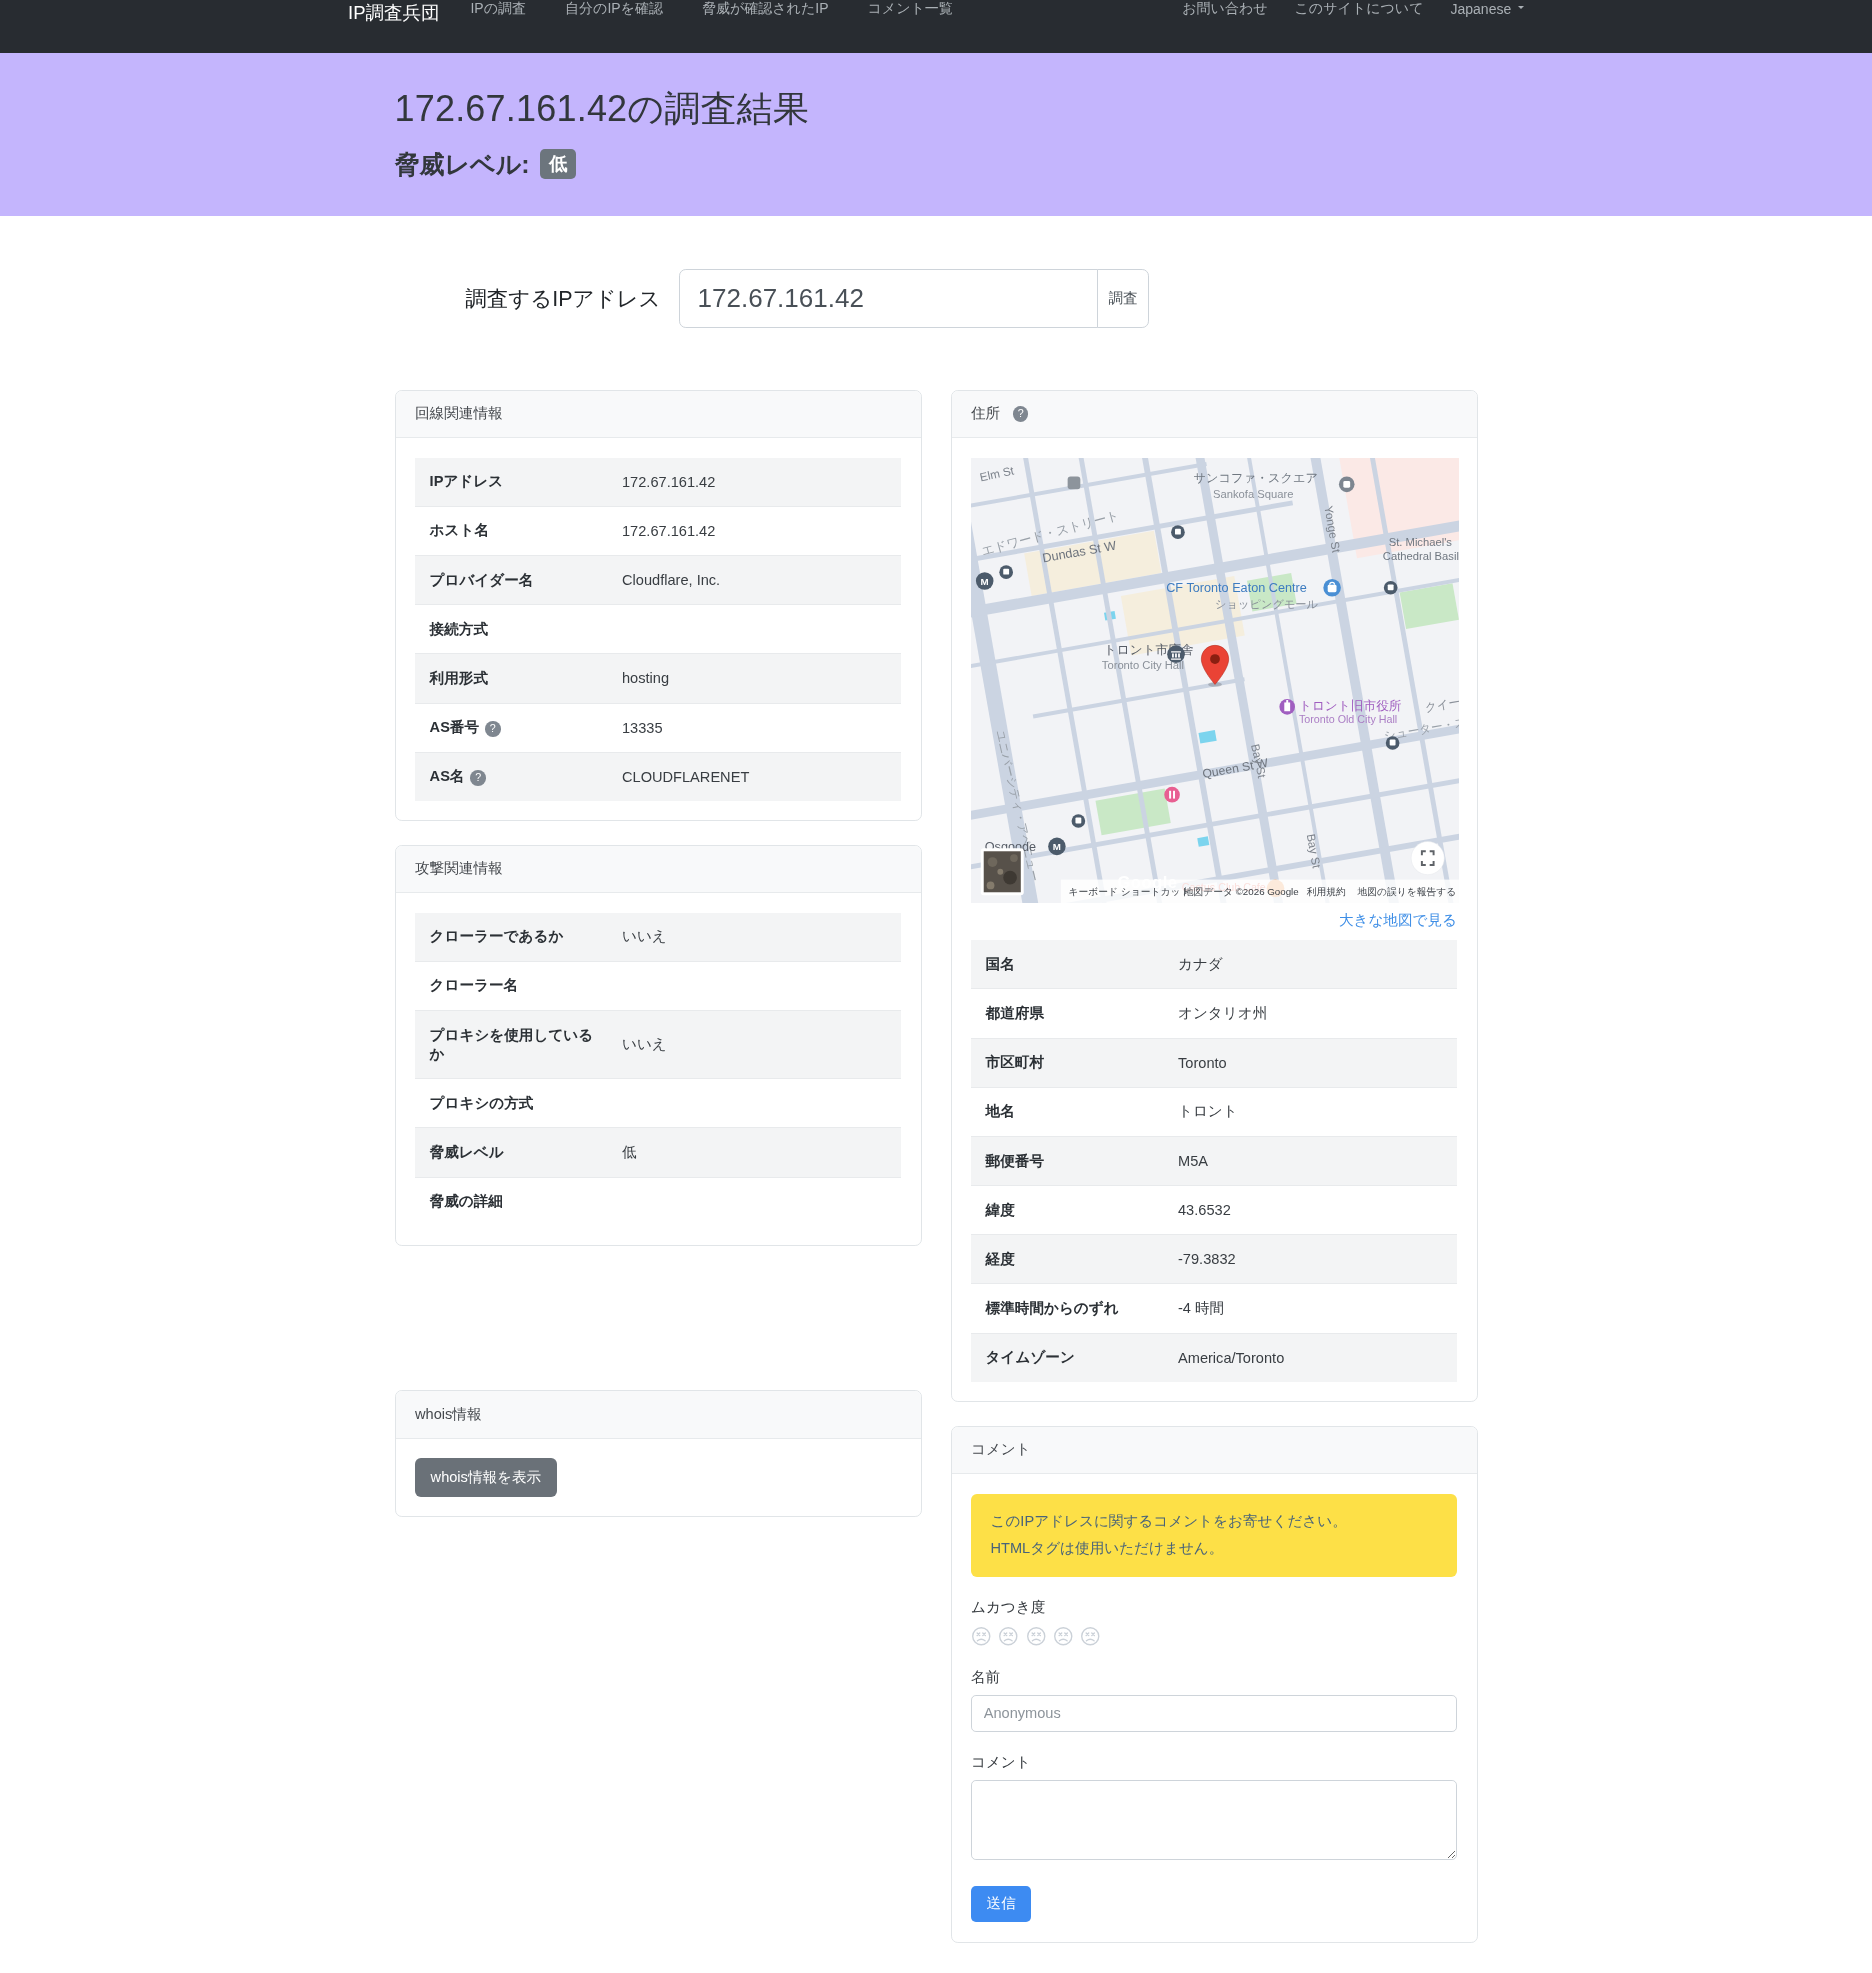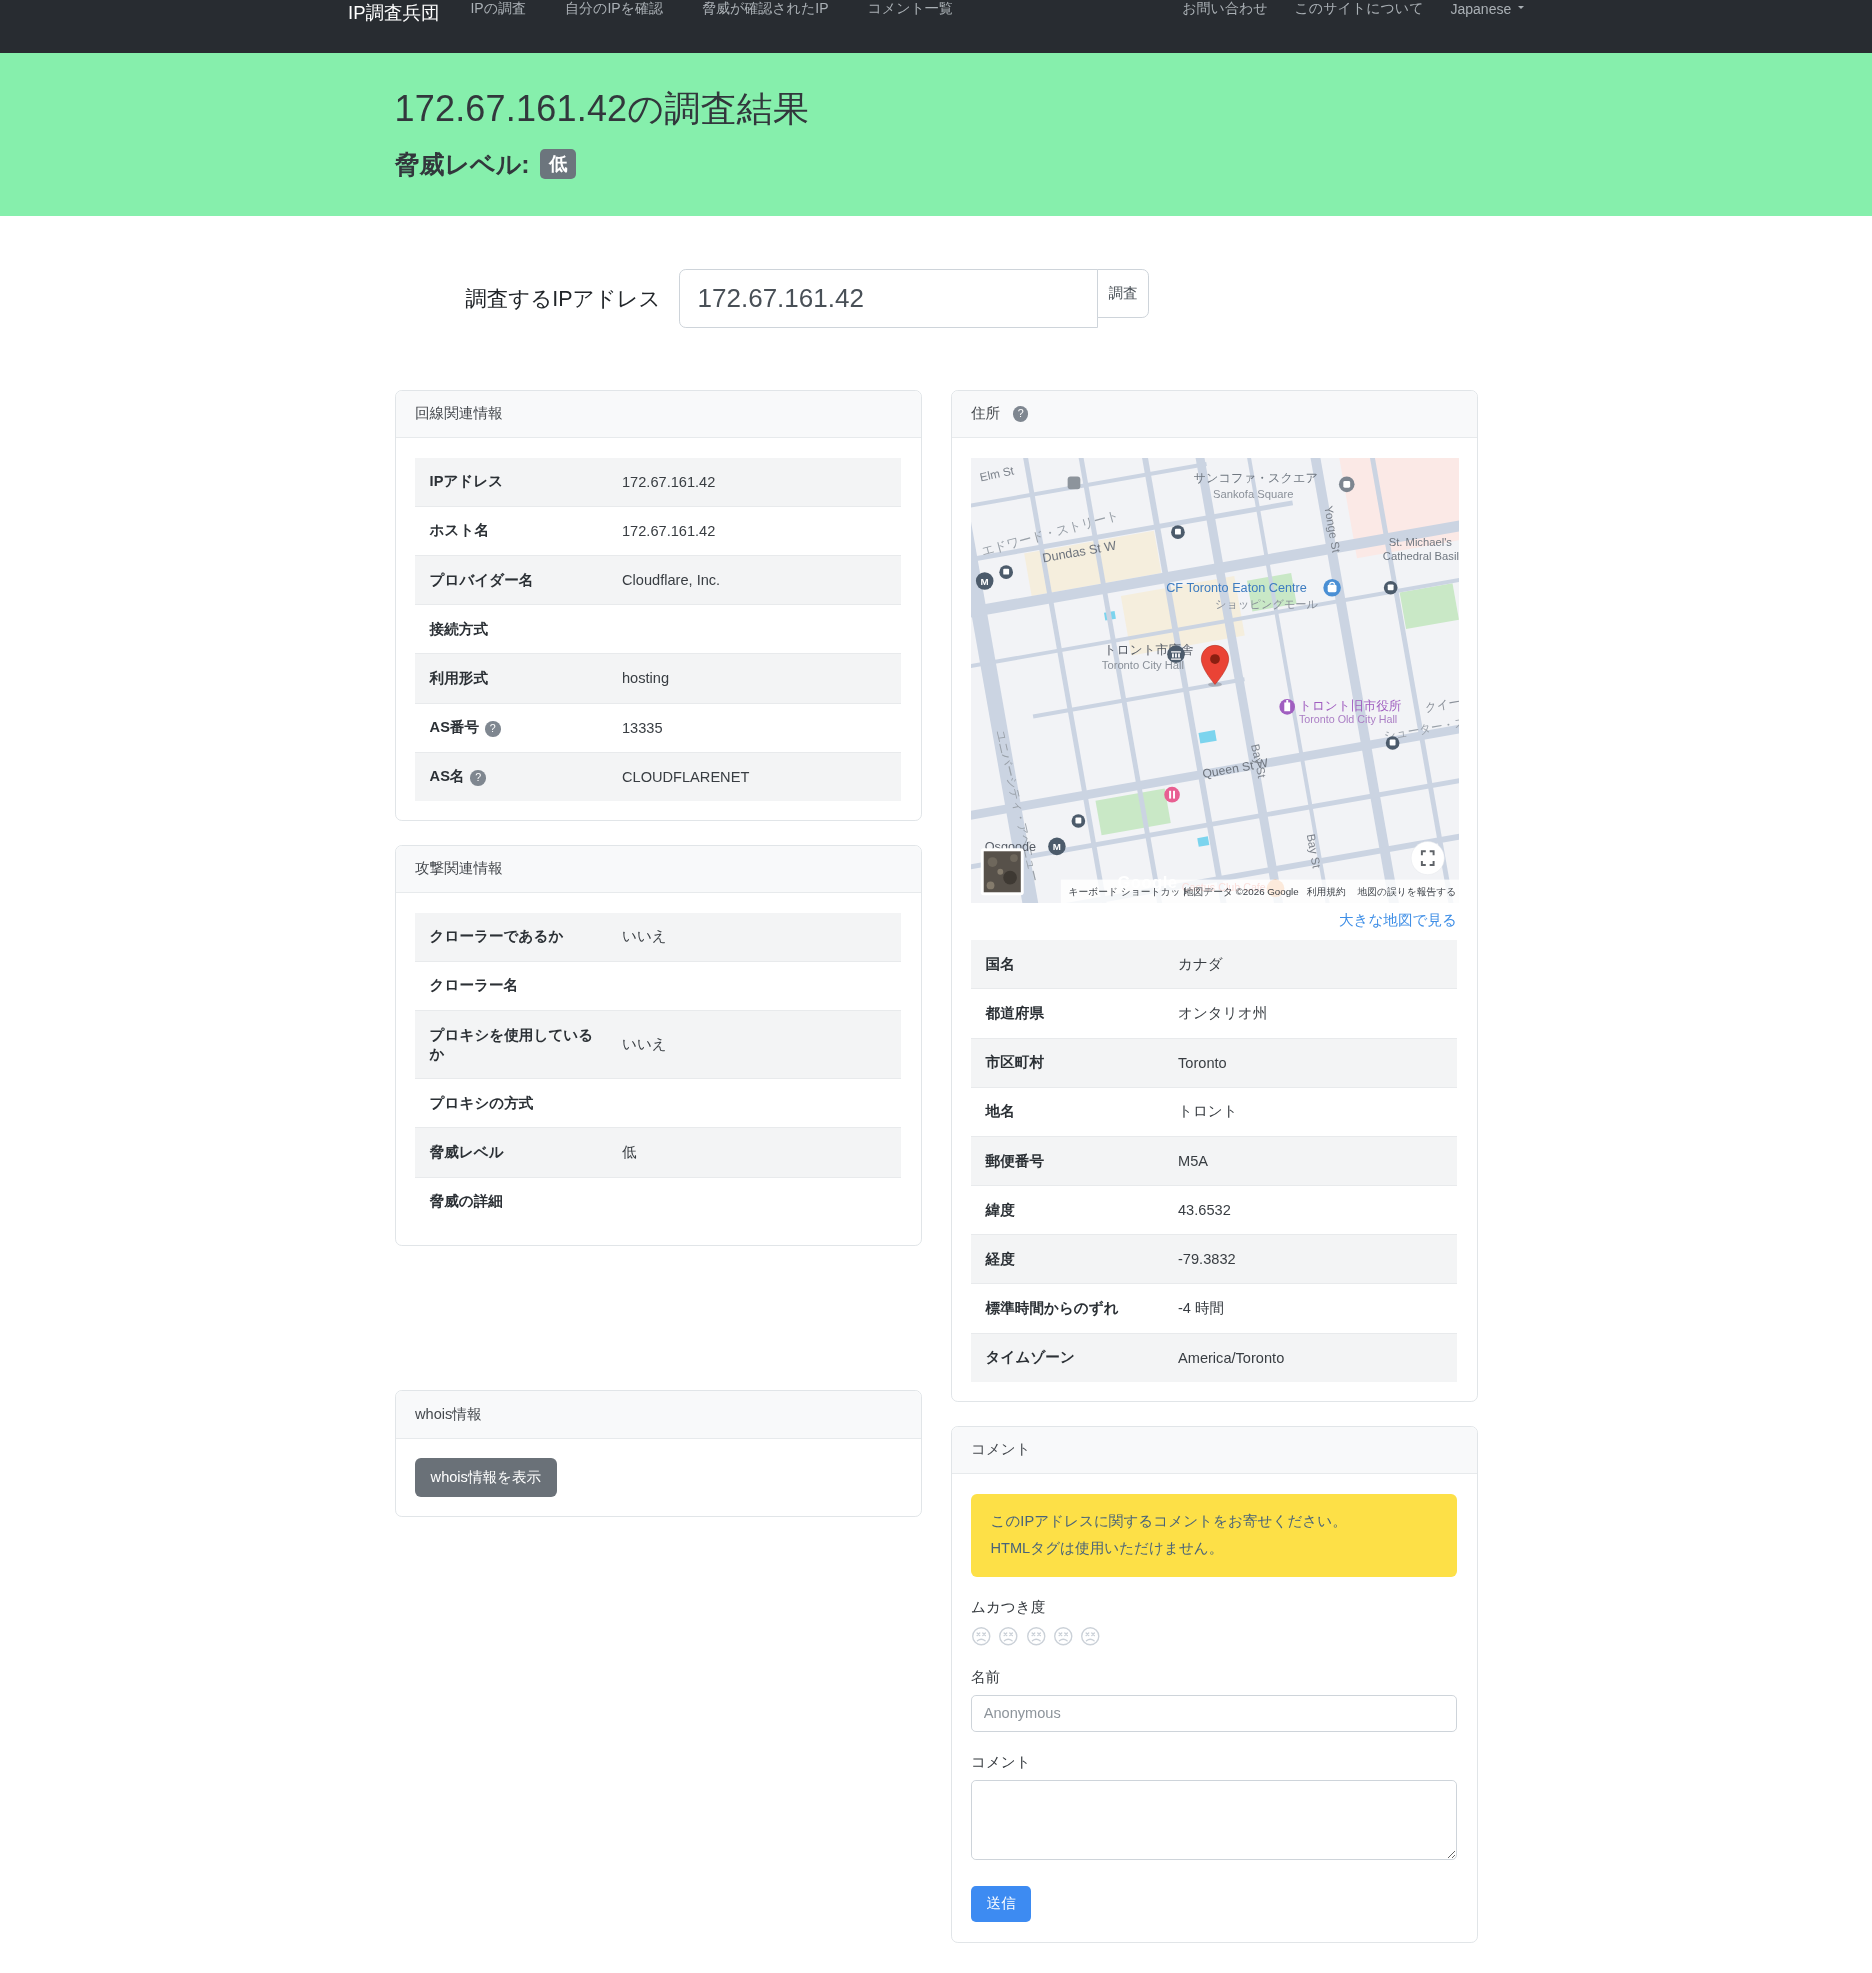--- a/index.html
+++ b/index.html
@@ -14,36 +14,36 @@
   
   .navbar { height: 53px; background: #282c31; display: flex; align-items: flex-start; padding: 0 348px; }
   .navbar .brand { color: #fff; font-size: 18.5px; margin-right: 31px; white-space: nowrap; }
   .nav-links { display: flex; gap: 39px; align-items: center; }
   .nav-link { color: #aab0b5; font-size: 14px; white-space: nowrap; cursor: pointer; }
   .nav-right { margin-left: auto; display: flex; gap: 27px; align-items: center; }
   .caret::after { content: ""; display: inline-block; margin-left: 6.8px; vertical-align: 2px;
     border: 3.9px solid transparent; border-top-color: #aab0b5; }
 
   
-  .jumbotron { background: #86efac; padding: 32px 0 35px; }
+  .jumbotron { background: #c4b5fd; padding: 32px 0 35px; }
   .jumbo-inner { width: 1083px; margin: 0 auto; }
   .page-title { font-size: 36px; font-weight: 500; color: #32373c; letter-spacing: 0.2px; }
   .threat-line { margin-top: 13.7px; font-size: 25px; font-weight: 700; color: #32373c;
     display: flex; align-items: center; gap: 10.7px; }
   .badge-low { background: #6c757d; color: #fff; font-size: 18.5px; font-weight: 700;
     padding: 3.9px 8.8px; border-radius: 4.9px; line-height: 1.2; }
 
   
   .container { width: 1083px; margin: 0 auto; }
   .search-row { margin-top: 53px; display: flex; align-items: center; }
   .search-label { width: 266px; text-align: right; font-size: 21.5px; color: #212529; }
   .input-group { display: flex; margin-left: 18.5px; }
   .ip-input { width: 419px; height: 59px; border: 1px solid #ced4da; border-radius: 6.8px 0 0 6.8px;
     font-size: 26px; color: #495057; padding: 0 17.6px; font-family: inherit; outline: none; background:#fff; }
-  .search-btn { width: 52px; height: 49px; margin-left: -1px; border: 1px solid #ced4da;
+  .search-btn { width: 52px; height: 59px; margin-left: -1px; border: 1px solid #ced4da;
     border-radius: 0 6.8px 6.8px 0; background: #fff; color: #4e555b; font-size: 14.6px;
     font-family: Liberation Sans, sans-serif; cursor: pointer; }
 
   
   .cards-row { display: flex; gap: 29px; margin-top: 62px; align-items: flex-start; }
   .col { width: 527px; }
   .card { background: #fff; border: 1px solid #e1e5e8; border-radius: 6.8px; margin-bottom: 23.4px; overflow: hidden; }
   .card-header { background: #f8f9fa; border-bottom: 1px solid #e7eaec; padding: 13.7px 19.5px;
     font-size: 14.6px; color: #44484d; display: flex; align-items: center; gap: 6.8px; }
   .card-body { padding: 19.5px; }

